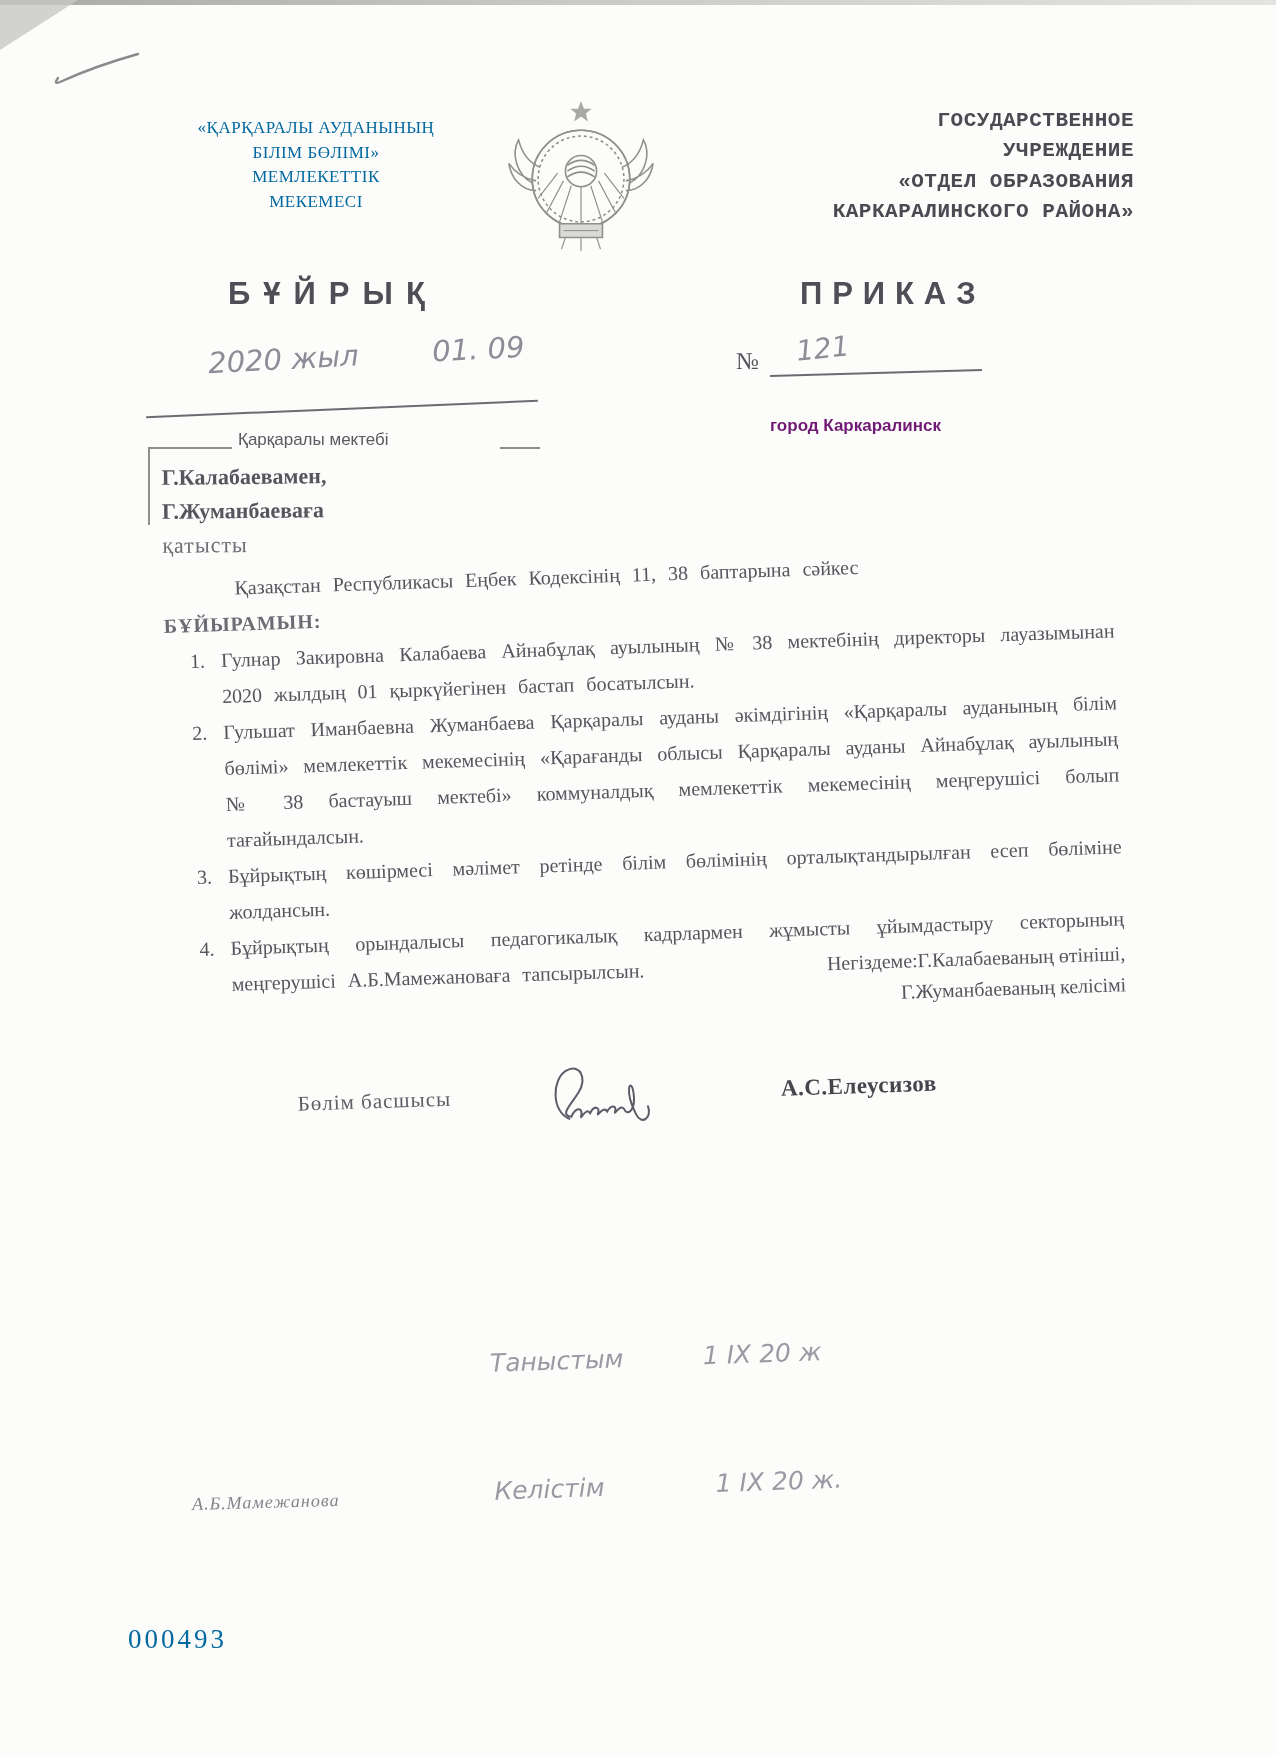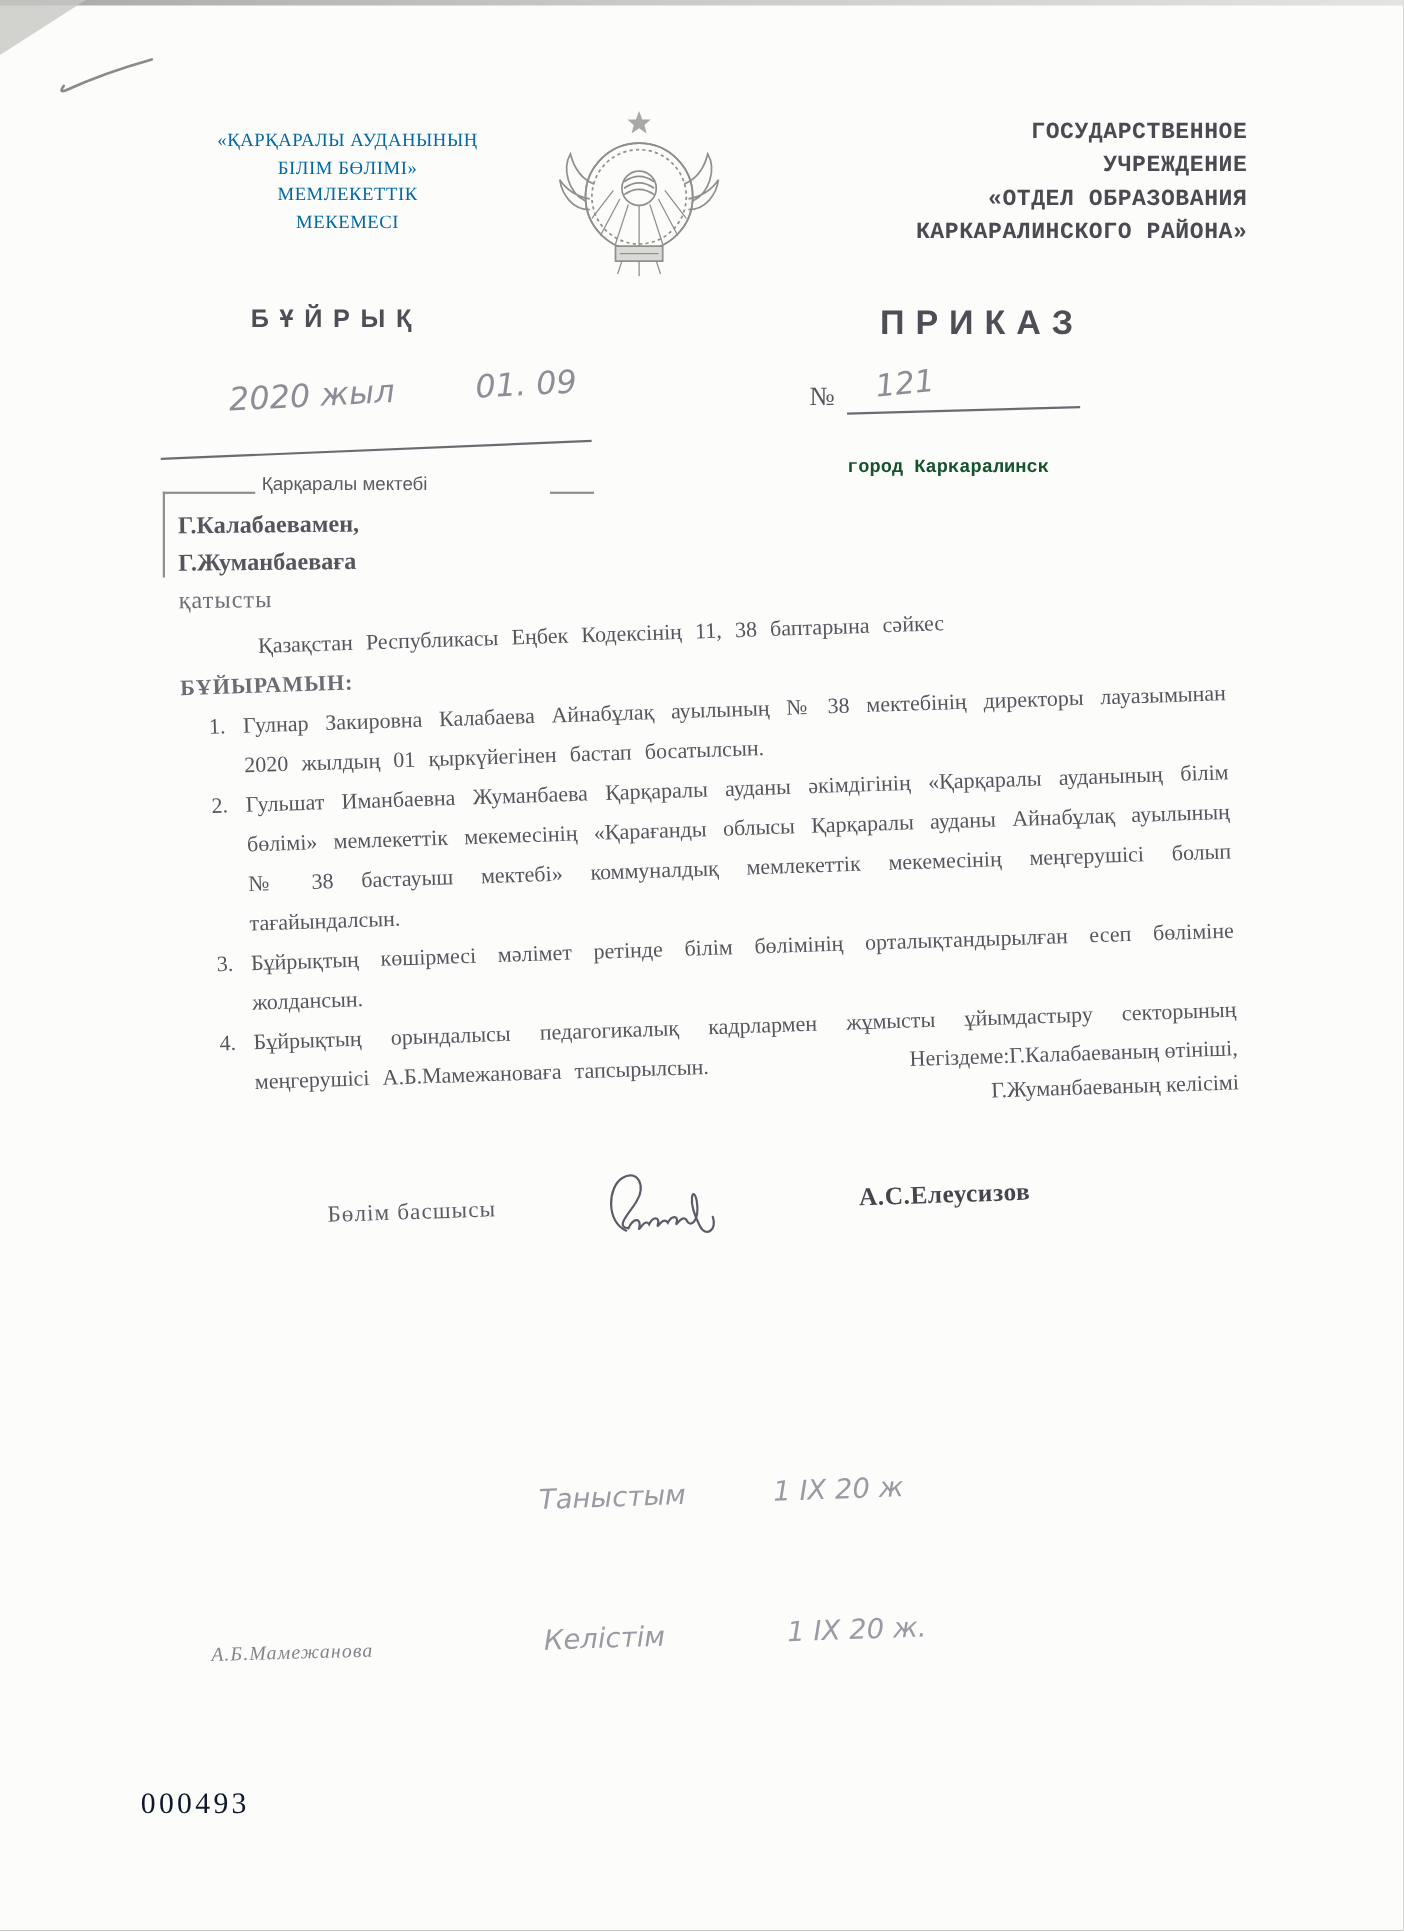--- a/index.html
+++ b/index.html
@@ -15,51 +15,51 @@
   }
   
   .scan-top-edge{position:absolute;top:0;left:0;width:100%;height:5px;background:linear-gradient(to right,#a9a9a7,#c9c9c6 45%,#e3e3e0);}
   .scan-corner-fold{position:absolute;top:0;left:0;width:0;height:0;border-left:78px solid #c7c7c4;border-bottom:50px solid transparent;opacity:.8;}
   .pen-mark{position:absolute;left:50px;top:44px;}
   
   .org-kk{position:absolute;left:168px;top:116px;width:296px;text-align:center;font-weight:normal;font-size:17px;line-height:1.45;letter-spacing:.5px;color:#0369a1;white-space:pre-line;}
   .org-ru{position:absolute;left:688px;top:106px;width:446px;text-align:right;font-weight:bold;font-size:21px;line-height:1.45;letter-spacing:.5px;color:#4a4a52;white-space:pre-line;font-family:Liberation Mono, monospace;}
   .emblem{position:absolute;left:503px;top:92px;width:156px;height:168px;}
   
-  .title-kk{position:absolute;left:228px;top:276px;font-family:"Liberation Sans",sans-serif;font-weight:bold;font-size:23px;letter-spacing:.42em;color:#4e4e56;}
+  .title-kk{position:absolute;left:228px;top:276px;font-family:"Liberation Sans",sans-serif;font-weight:bold;font-size:31px;letter-spacing:.42em;color:#4e4e56;}
   .title-ru{position:absolute;left:778px;top:276px;font-family:"Liberation Sans",sans-serif;font-weight:bold;font-size:31px;letter-spacing:.32em;color:#4e4e56;margin-left:22px;}
   
   .hand{font-family:"DejaVu Sans",sans-serif;font-style:italic;color:#8d8d98;}
   .date-hand{position:absolute;left:208px;top:338px;font-size:29px;transform:rotate(-3deg);white-space:pre;}
   .date-line{position:absolute;left:146px;top:408px;width:392px;border-bottom:2px solid #6b6b72;transform:rotate(-2.4deg);}
   .place-kk{position:absolute;left:238px;top:430px;font-family:"Liberation Sans",sans-serif;font-size:17px;color:#5a5a62;}
   .num-label{position:absolute;left:736px;top:348px;font-size:24px;color:#55555e;}
   .num-hand{position:absolute;left:796px;top:332px;font-size:28px;transform:rotate(-6deg);}
   .num-line{position:absolute;left:770px;top:372px;width:212px;border-bottom:2px solid #6b6b72;transform:rotate(-1.6deg);}
-  .place-ru{position:absolute;left:770px;top:416px;font-family:Liberation Mono, monospace;font-weight:bold;font-size:17px;color:#14532d;}
+  .place-ru{position:absolute;left:770px;top:416px;font-family:Liberation Sans, sans-serif;font-weight:bold;font-size:17px;color:#701a75;}
   
   .crop-left{position:absolute;left:148px;top:447px;width:82px;height:76px;border-left:2px solid #8e8e8c;border-top:2px solid #8e8e8c;}
   .crop-right{position:absolute;left:500px;top:447px;width:40px;border-top:2px solid #8e8e8c;}
   .addressee{position:absolute;left:162px;top:460px;font-size:22px;line-height:1.55;font-weight:bold;color:#55555e;transform:rotate(-.6deg);}
   .addressee .l3{font-weight:normal;color:#6e6e76;letter-spacing:1px;}
   
   .body-block{position:absolute;left:162px;top:572px;width:950px;transform:rotate(-1.9deg);transform-origin:left top;font-size:20px;line-height:1.8;color:#55555e;}
   .intro{text-indent:72px;text-align:justify;word-spacing:7px;margin:0;}
   .order-word{margin:0;font-weight:bold;color:#6c6c74;letter-spacing:1px;}
   ol.items{margin:0;padding:0 0 0 52px;text-align:justify;word-spacing:7px;}
   ol.items li{padding-left:4px;margin:0;}
   .basis{margin:-34px 0 0 auto;width:470px;text-align:right;line-height:1.55;color:#55555e;}
   .sig-row{display:flex;align-items:center;margin-top:42px;}
   .sig-role{margin-left:118px;font-size:21px;color:#5d5d66;letter-spacing:1px;}
   .sig-img{margin-left:96px;}
   .sig-name{margin-left:104px;font-size:23px;font-weight:bold;color:#45454d;letter-spacing:.5px;}
   
   .note-hand{position:absolute;left:492px;top:1248px;width:560px;font-size:25px;line-height:1.7;transform:rotate(-2deg);color:#9a9aa4;white-space:pre;}
   .executor{position:absolute;left:192px;top:1492px;font-style:italic;font-size:18px;color:#84848c;transform:rotate(-1.5deg);letter-spacing:1px;}
-  .page-num{position:absolute;left:128px;top:1624px;font-size:27px;color:#0f172a;letter-spacing:3px;}
+  .page-num{position:absolute;left:128px;top:1624px;font-size:27px;color:#0369a1;letter-spacing:3px;}
   .pre{white-space:pre-line;}
 </style>
 </head>
 <body>
 
 <div class="page">
 
   <div class="scan-top-edge"></div>
   <div class="scan-corner-fold"></div>
 

